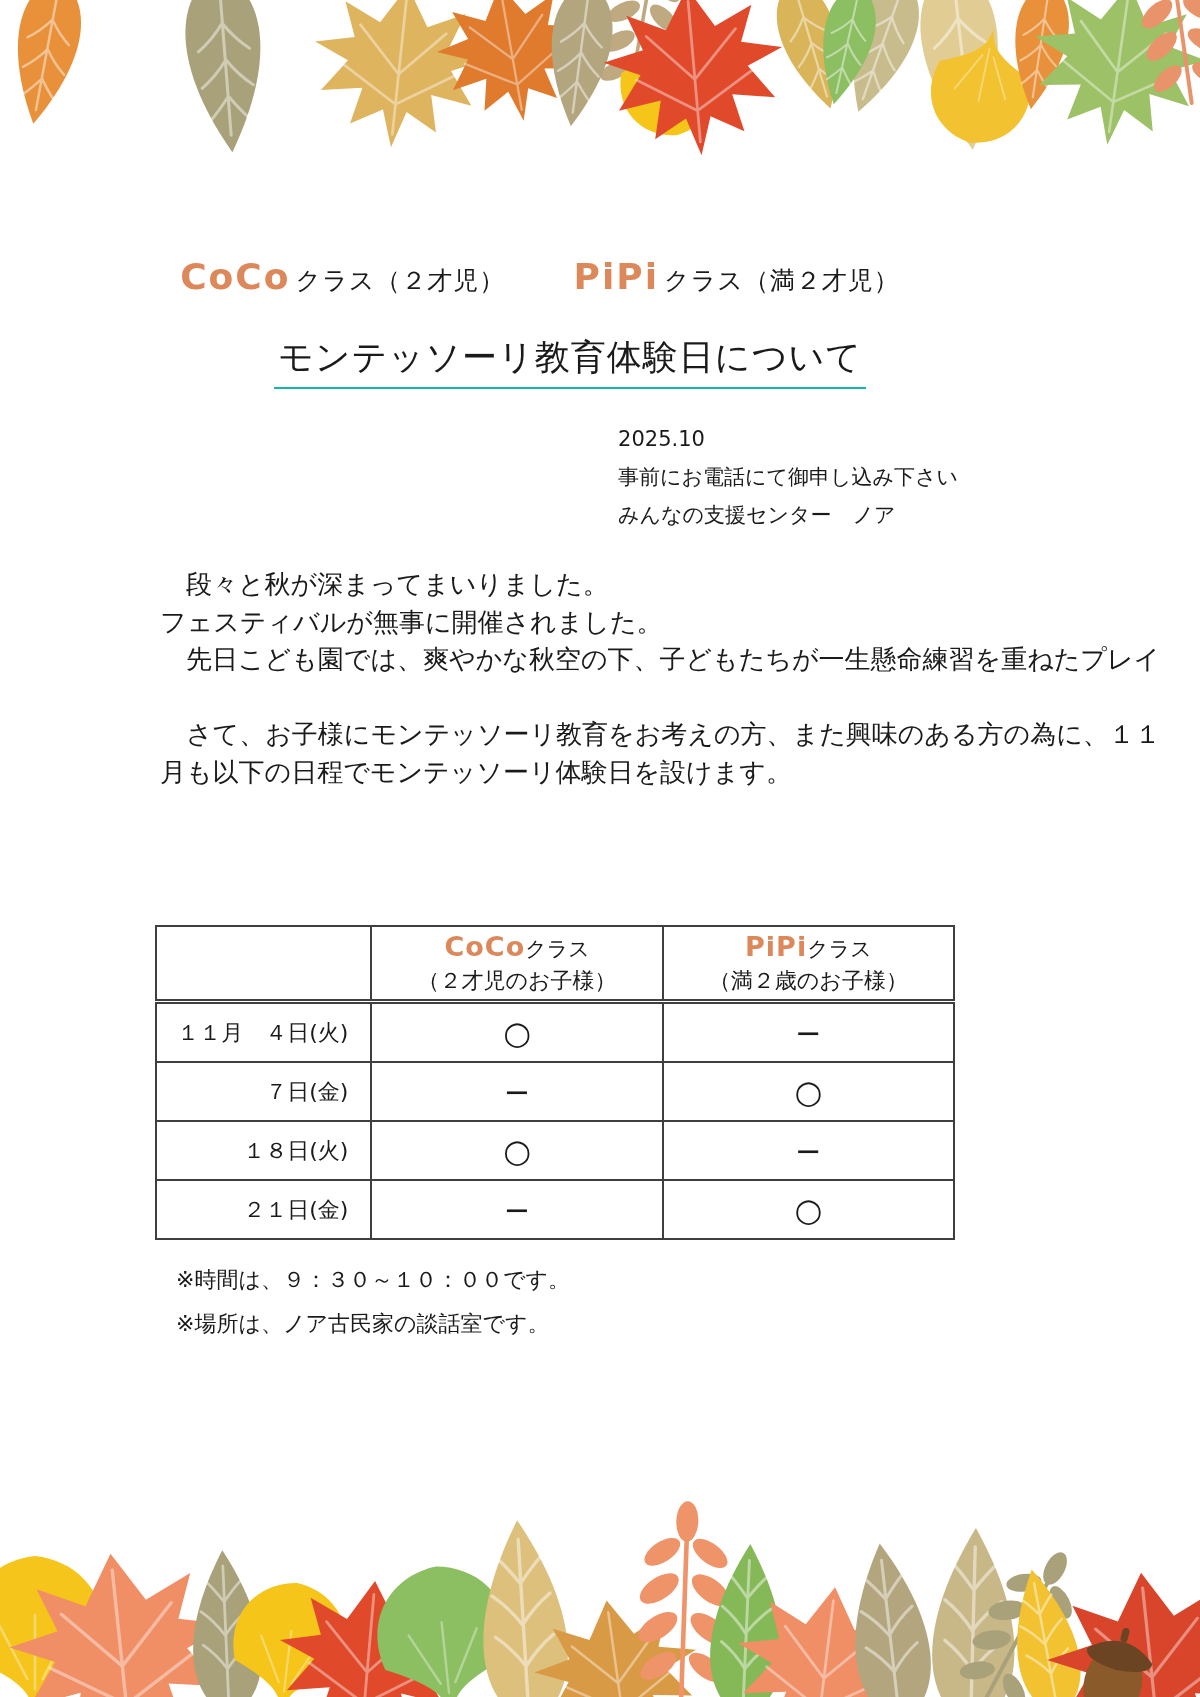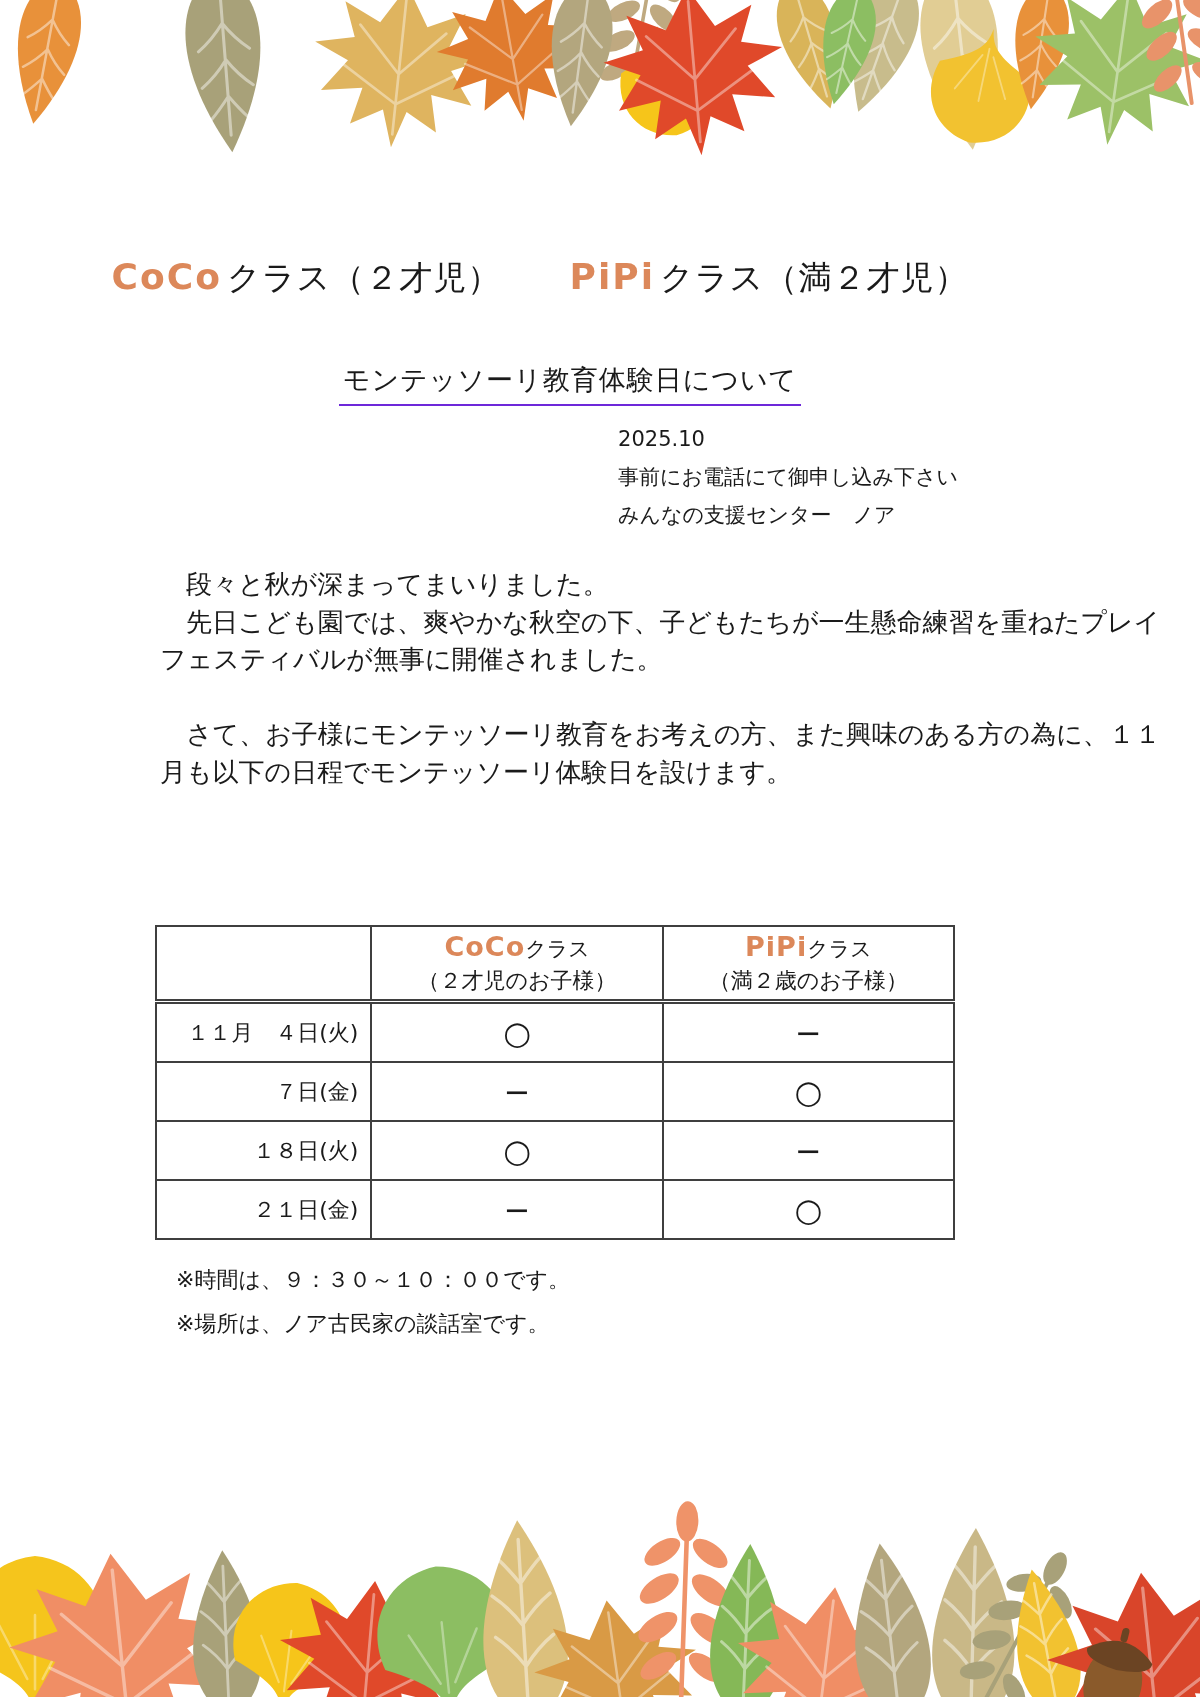--- a/index.html
+++ b/index.html
@@ -4,40 +4,40 @@
 <style>
   html,body{margin:0;padding:0;background:#fff;}
   .page{position:relative;width:1200px;height:1697px;background:#ffffff;overflow:hidden;
         font-family:"DejaVu Sans",sans-serif;color:#1a1a1a;}
   svg.border{position:absolute;left:0;display:block;}
   .top-border{top:0;}
   .bottom-border{bottom:0;}
 
   .header-line{position:absolute;top:256px;left:0;width:1080px;text-align:center;white-space:nowrap;}
   .logo{font-weight:bold;color:#dc885a;font-size:36px;letter-spacing:2px;}
-  .hdr-label{font-size:33px;letter-spacing:1px;text-align:right;}
+  .hdr-label{font-size:25px;letter-spacing:1px;text-align:right;}
   .hdr-gap{display:inline-block;width:58px;}
 
   .title-wrap{position:absolute;top:334px;left:0;width:1140px;text-align:center;}
-  .title{display:inline-block;font-size:27px;letter-spacing:1px;
-         border-bottom:2px solid #6d28d9;padding:0 4px 6px 4px;margin-top:28px;}
+  .title{display:inline-block;font-size:35px;letter-spacing:1px;
+         border-bottom:2px solid #14b8a6;padding:0 4px 6px 4px;}
 
   .meta{position:absolute;top:420px;right:242px;text-align:left;font-size:21px;line-height:38px;}
 
   .body-text{position:absolute;top:566px;left:160px;font-size:26px;line-height:37.5px;}
   .bline{white-space:nowrap;min-height:37.5px;}
 
   table.schedule{position:absolute;top:925px;left:155px;width:800px;
                  border-collapse:collapse;table-layout:fixed;}
   .schedule th,.schedule td{border:2px solid #3f3f3f;background:#fff;}
   .schedule thead th{height:70px;border-bottom:5px double #3f3f3f;font-weight:normal;vertical-align:middle;margin-left:15px;}
   .schedule tbody td{height:55px;vertical-align:middle;}
   .col-date{width:27%;}
   .col-class{width:36.5%;}
-  .cell-date{text-align:right;padding-right:12px;font-size:22px;}
+  .cell-date{text-align:right;padding-right:22px;font-size:22px;}
   .cell-mark{text-align:center;font-size:32px;}
   .th-line1{font-size:21px;text-align:center;}
   .logo-sm{font-weight:bold;color:#dc885a;font-size:27px;letter-spacing:1px;}
   .th-line2{font-size:22px;text-align:center;margin-top:3px;}
 
   .notes{position:absolute;top:1258px;left:176px;font-size:22px;line-height:44px;}
 </style>
 </head>
 <body>
 
@@ -109,22 +109,22 @@
   </div>
 
   <div class="meta">
     <div>2025.10</div>
     <div>事前にお電話にて御申し込み下さい</div>
     <div>みんなの支援センター　ノア</div>
   </div>
 
   <div class="body-text">
     <div class="bline">　段々と秋が深まってまいりました。</div>
+    <div class="bline">フェスティバルが無事に開催されました。</div>
     <div class="bline">　先日こども園では、爽やかな秋空の下、子どもたちが一生懸命練習を重ねたプレイ</div>
-    <div class="bline">フェスティバルが無事に開催されました。</div>
     <div class="bline"></div>
     <div class="bline">　さて、お子様にモンテッソーリ教育をお考えの方、また興味のある方の為に、１１</div>
     <div class="bline">月も以下の日程でモンテッソーリ体験日を設けます。</div>
   </div>
 
   <table class="schedule">
     <colgroup>
       <col class="col-date">
         <col class="col-class">
         <col class="col-class">

